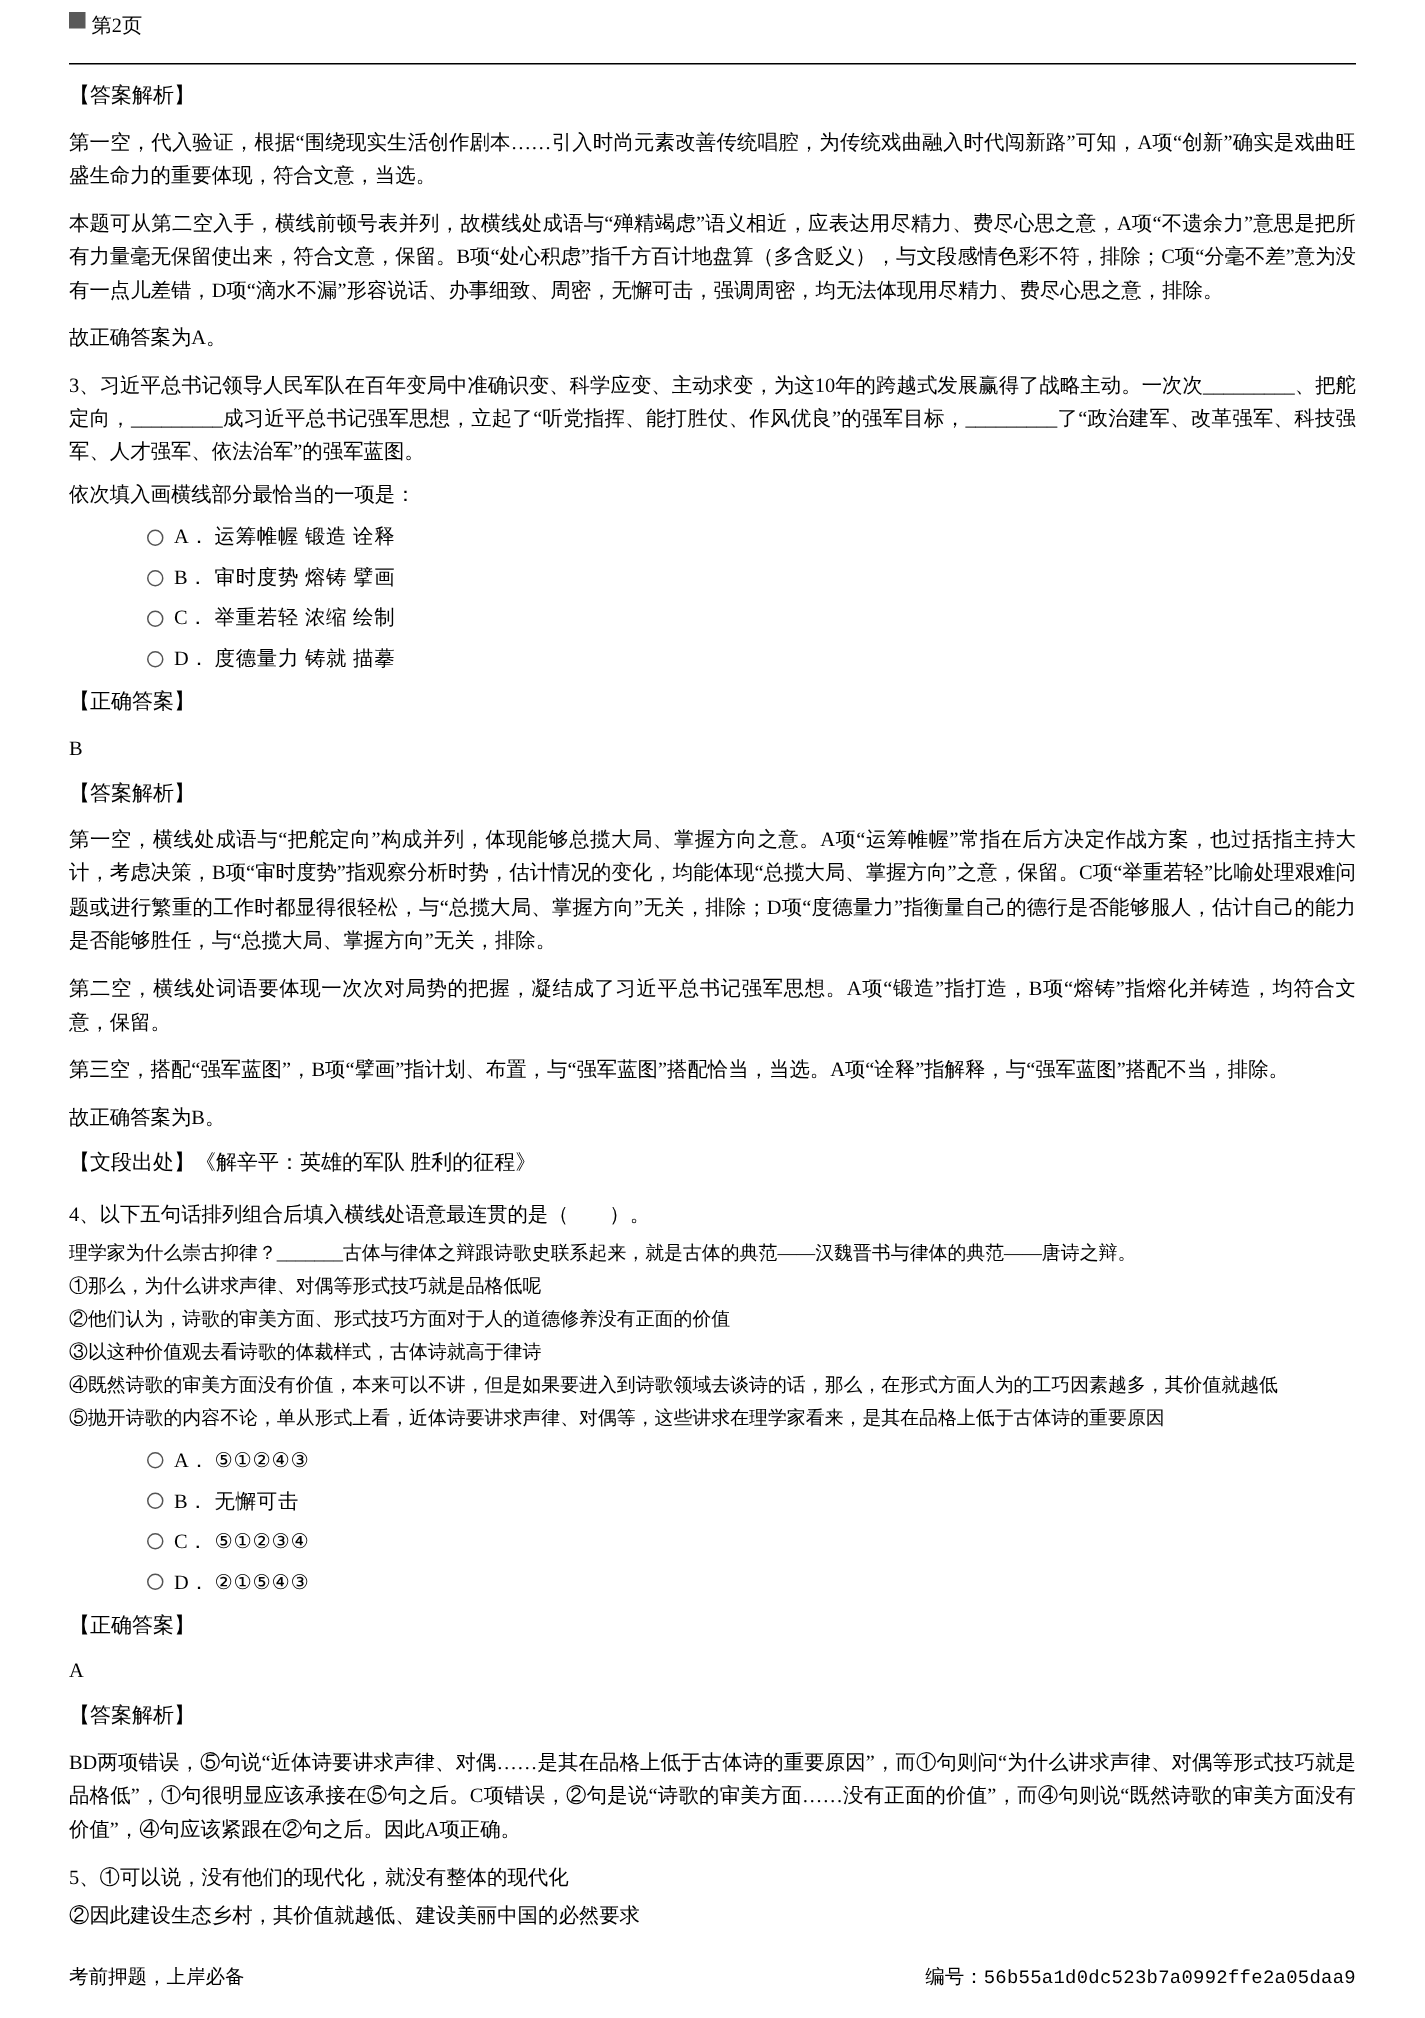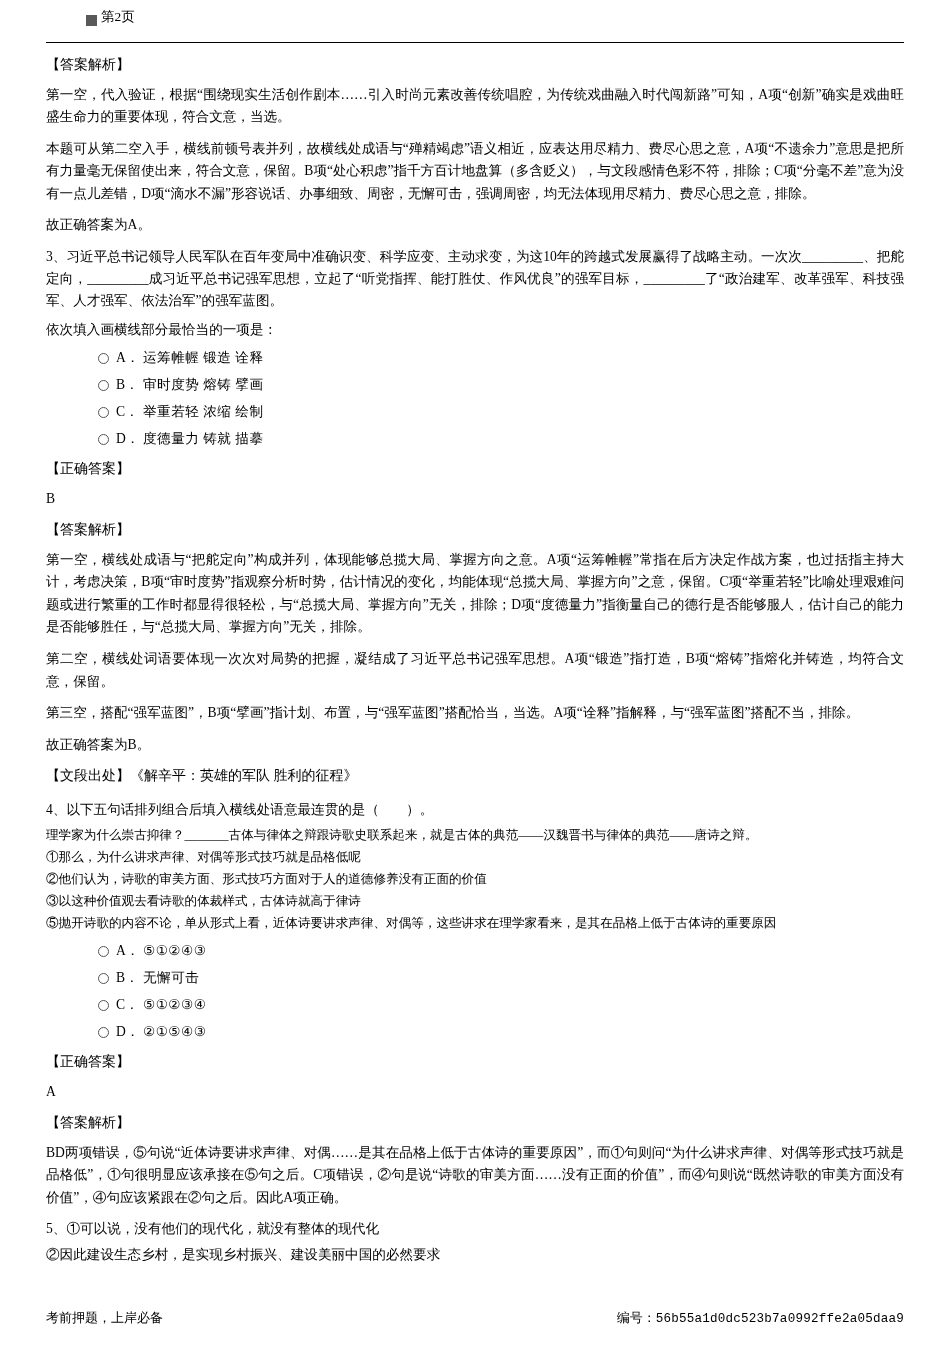--- a/index.html
+++ b/index.html
@@ -27,23 +27,22 @@
     position: relative;
     height: 30px;
     padding-top: 8px;
     font-size: 14.5px;
   }
   .header-left {
     position: absolute;
     left: 0;
     top: 8px;
     display: flex;
-    align-items: flex-end;
+    align-items: flex-start;
     gap: 4px;
-    margin-left: 40px;
   }
   .pagebox {
     width: 11px;
     height: 11px;
     background: #595959;
     display: inline-block;
   }
   .header-left span.txt { font-size: 13.5px; }
   .header-right {
     position: absolute;
@@ -201,20 +200,21 @@
     <p class="para">第二空，横线处词语要体现一次次对局势的把握，凝结成了习近平总书记强军思想。A项“锻造”指打造，B项“熔铸”指熔化并铸造，均符合文意，保留。</p>
     <p class="para">第三空，搭配“强军蓝图”，B项“擘画”指计划、布置，与“强军蓝图”搭配恰当，当选。A项“诠释”指解释，与“强军蓝图”搭配不当，排除。</p>
     <p class="para">故正确答案为B。</p>
     <div class="source">【文段出处】《解辛平：英雄的军队 胜利的征程》</div>
 
     <p class="qhead">4、以下五句话排列组合后填入横线处语意最连贯的是（　　）。</p>
     <p class="sub">理学家为什么崇古抑律？_______古体与律体之辩跟诗歌史联系起来，就是古体的典范——汉魏晋书与律体的典范——唐诗之辩。</p>
     <p class="sub">①那么，为什么讲求声律、对偶等形式技巧就是品格低呢</p>
     <p class="sub">②他们认为，诗歌的审美方面、形式技巧方面对于人的道德修养没有正面的价值</p>
     <p class="sub">③以这种价值观去看诗歌的体裁样式，古体诗就高于律诗</p>
+    <p class="sub">④既然诗歌的审美方面没有价值，本来可以不讲，但是如果要进入到诗歌领域去谈诗的话，那么，在形式方面人为的工巧因素越多，其价值就越低</p>
     <p class="sub">⑤抛开诗歌的内容不论，单从形式上看，近体诗要讲求声律、对偶等，这些讲求在理学家看来，是其在品格上低于古体诗的重要原因</p>
     <div class="options" style="margin-top:7px;">
       <div class="opt">
         <span class="radio"></span>
         <span class="letter">A．</span>
         <span class="otext">⑤①②④③</span>
       </div>
       <div class="opt">
         <span class="radio"></span>
         <span class="letter">B．</span>
@@ -230,21 +230,21 @@
         <span class="letter">D．</span>
         <span class="otext">②①⑤④③</span>
       </div>
     </div>
     <div class="label-line">【正确答案】</div>
     <p class="ans">A</p>
     <div class="label-line">【答案解析】</div>
     <p class="para">BD两项错误，⑤句说“近体诗要讲求声律、对偶……是其在品格上低于古体诗的重要原因”，而①句则问“为什么讲求声律、对偶等形式技巧就是品格低”，①句很明显应该承接在⑤句之后。C项错误，②句是说“诗歌的审美方面……没有正面的价值”，而④句则说“既然诗歌的审美方面没有价值”，④句应该紧跟在②句之后。因此A项正确。</p>
 
     <p class="qhead">5、①可以说，没有他们的现代化，就没有整体的现代化</p>
-    <p class="qhead">②因此建设生态乡村，是实现乡村振兴、建设美丽中国的必然要求</p>
+    <p class="qhead">②因此建设生态乡村，其价值就越低、建设美丽中国的必然要求</p>
 
   </div>
 
   <div class="footer">
     <div class="fl">考前押题，上岸必备</div>
     <div class="fr">
       <span>编号：</span><span class="code">56b55a1d0dc523b7a0992ffe2a05daa9</span>
     </div>
   </div>
 

